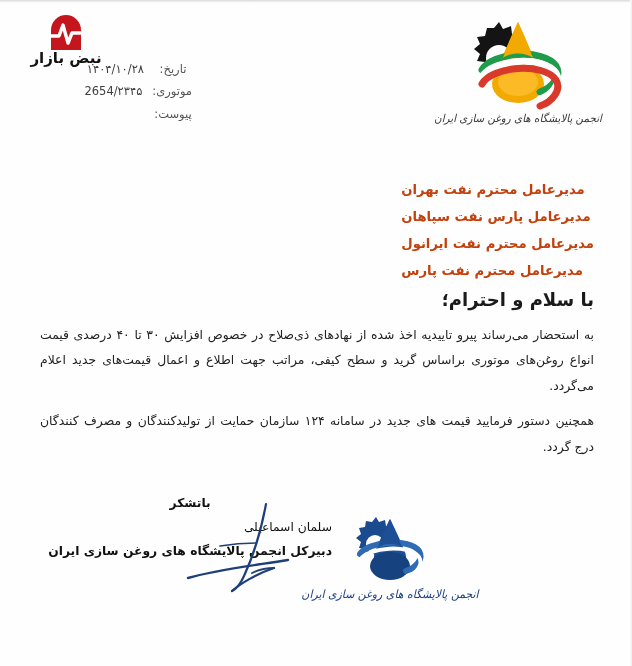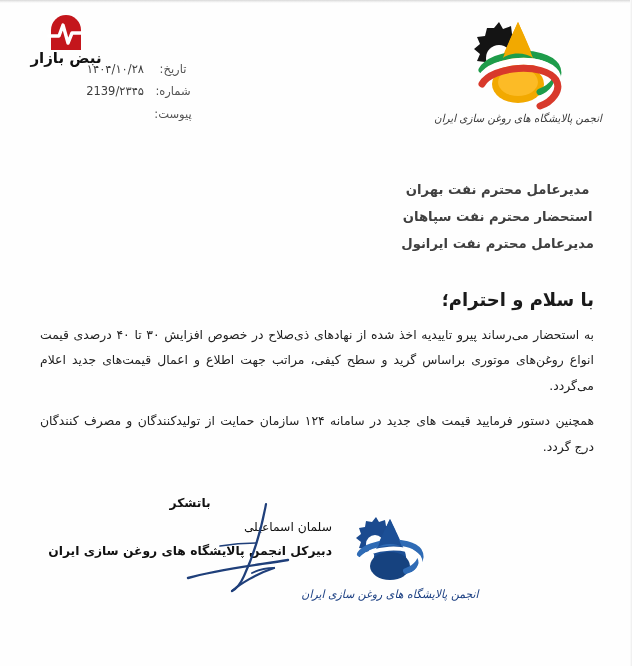--- a/index.html
+++ b/index.html
@@ -71,24 +71,24 @@
     color:#4a4a4a;
     line-height:1.95;
   }
   .meta-row{display:flex;justify-content:flex-start;gap:10px;white-space:nowrap;}
   .meta-label{min-width:38px;text-align:center;color:#555;}
   .meta-value{color:#3d3d3d;letter-spacing:0.4px;}
 
   
   .recipients{
     position:absolute;right:38px;top:176px;
-    text-align:center;
+    text-align:left;
     font-size:13.2px;
     font-weight:bold;
-    color:#404040;
+    color:#c2410c;
     line-height:2.05;
   }
   .recipients div{white-space:nowrap;}
 
   
   .greeting{
     position:absolute;right:38px;top:289px;
     font-size:18px;
     font-weight:bold;
     color:#1a1a1a;
@@ -183,33 +183,34 @@
     </svg>
     <div class="caption">انجمن پالایشگاه های روغن سازی ایران</div>
   </div>
 
   <div class="meta">
     <div class="meta-row">
       <span class="meta-label">تاریخ:</span>
       <span class="meta-value">۱۴۰۴/۱۰/۲۸</span>
     </div>
     <div class="meta-row">
-      <span class="meta-label">شماره:</span>
-      <span class="meta-value">2139/۲۳۴۵</span>
+      <span class="meta-label">موتوری:</span>
+      <span class="meta-value">2654/۲۳۴۵</span>
     </div>
     <div class="meta-row">
       <span class="meta-label">پیوست:</span>
       <span class="meta-value"></span>
     </div>
   </div>
 
   <div class="recipients">
     <div>مدیرعامل محترم نفت بهران</div>
-    <div>استحضار محترم نفت سپاهان</div>
+    <div>مدیرعامل پارس نفت سپاهان</div>
     <div>مدیرعامل محترم نفت ایرانول</div>
+    <div>مدیرعامل محترم نفت پارس</div>
   </div>
 
   <div class="greeting">با سلام و احترام؛</div>
 
   <div class="body-text">
     <p>به استحضار می‌رساند پیرو تاییدیه اخذ شده از نهادهای ذی‌صلاح در خصوص افزایش ۳۰ تا ۴۰ درصدی قیمت انواع روغن‌های موتوری براساس گرید و سطح کیفی، مراتب جهت اطلاع و اعمال قیمت‌های جدید اعلام می‌گردد.</p>
     <p>همچنین دستور فرمایید قیمت های جدید در سامانه ۱۲۴ سازمان حمایت از تولیدکنندگان و مصرف کنندگان درج گردد.</p>
   </div>
 
   <div class="sign">

